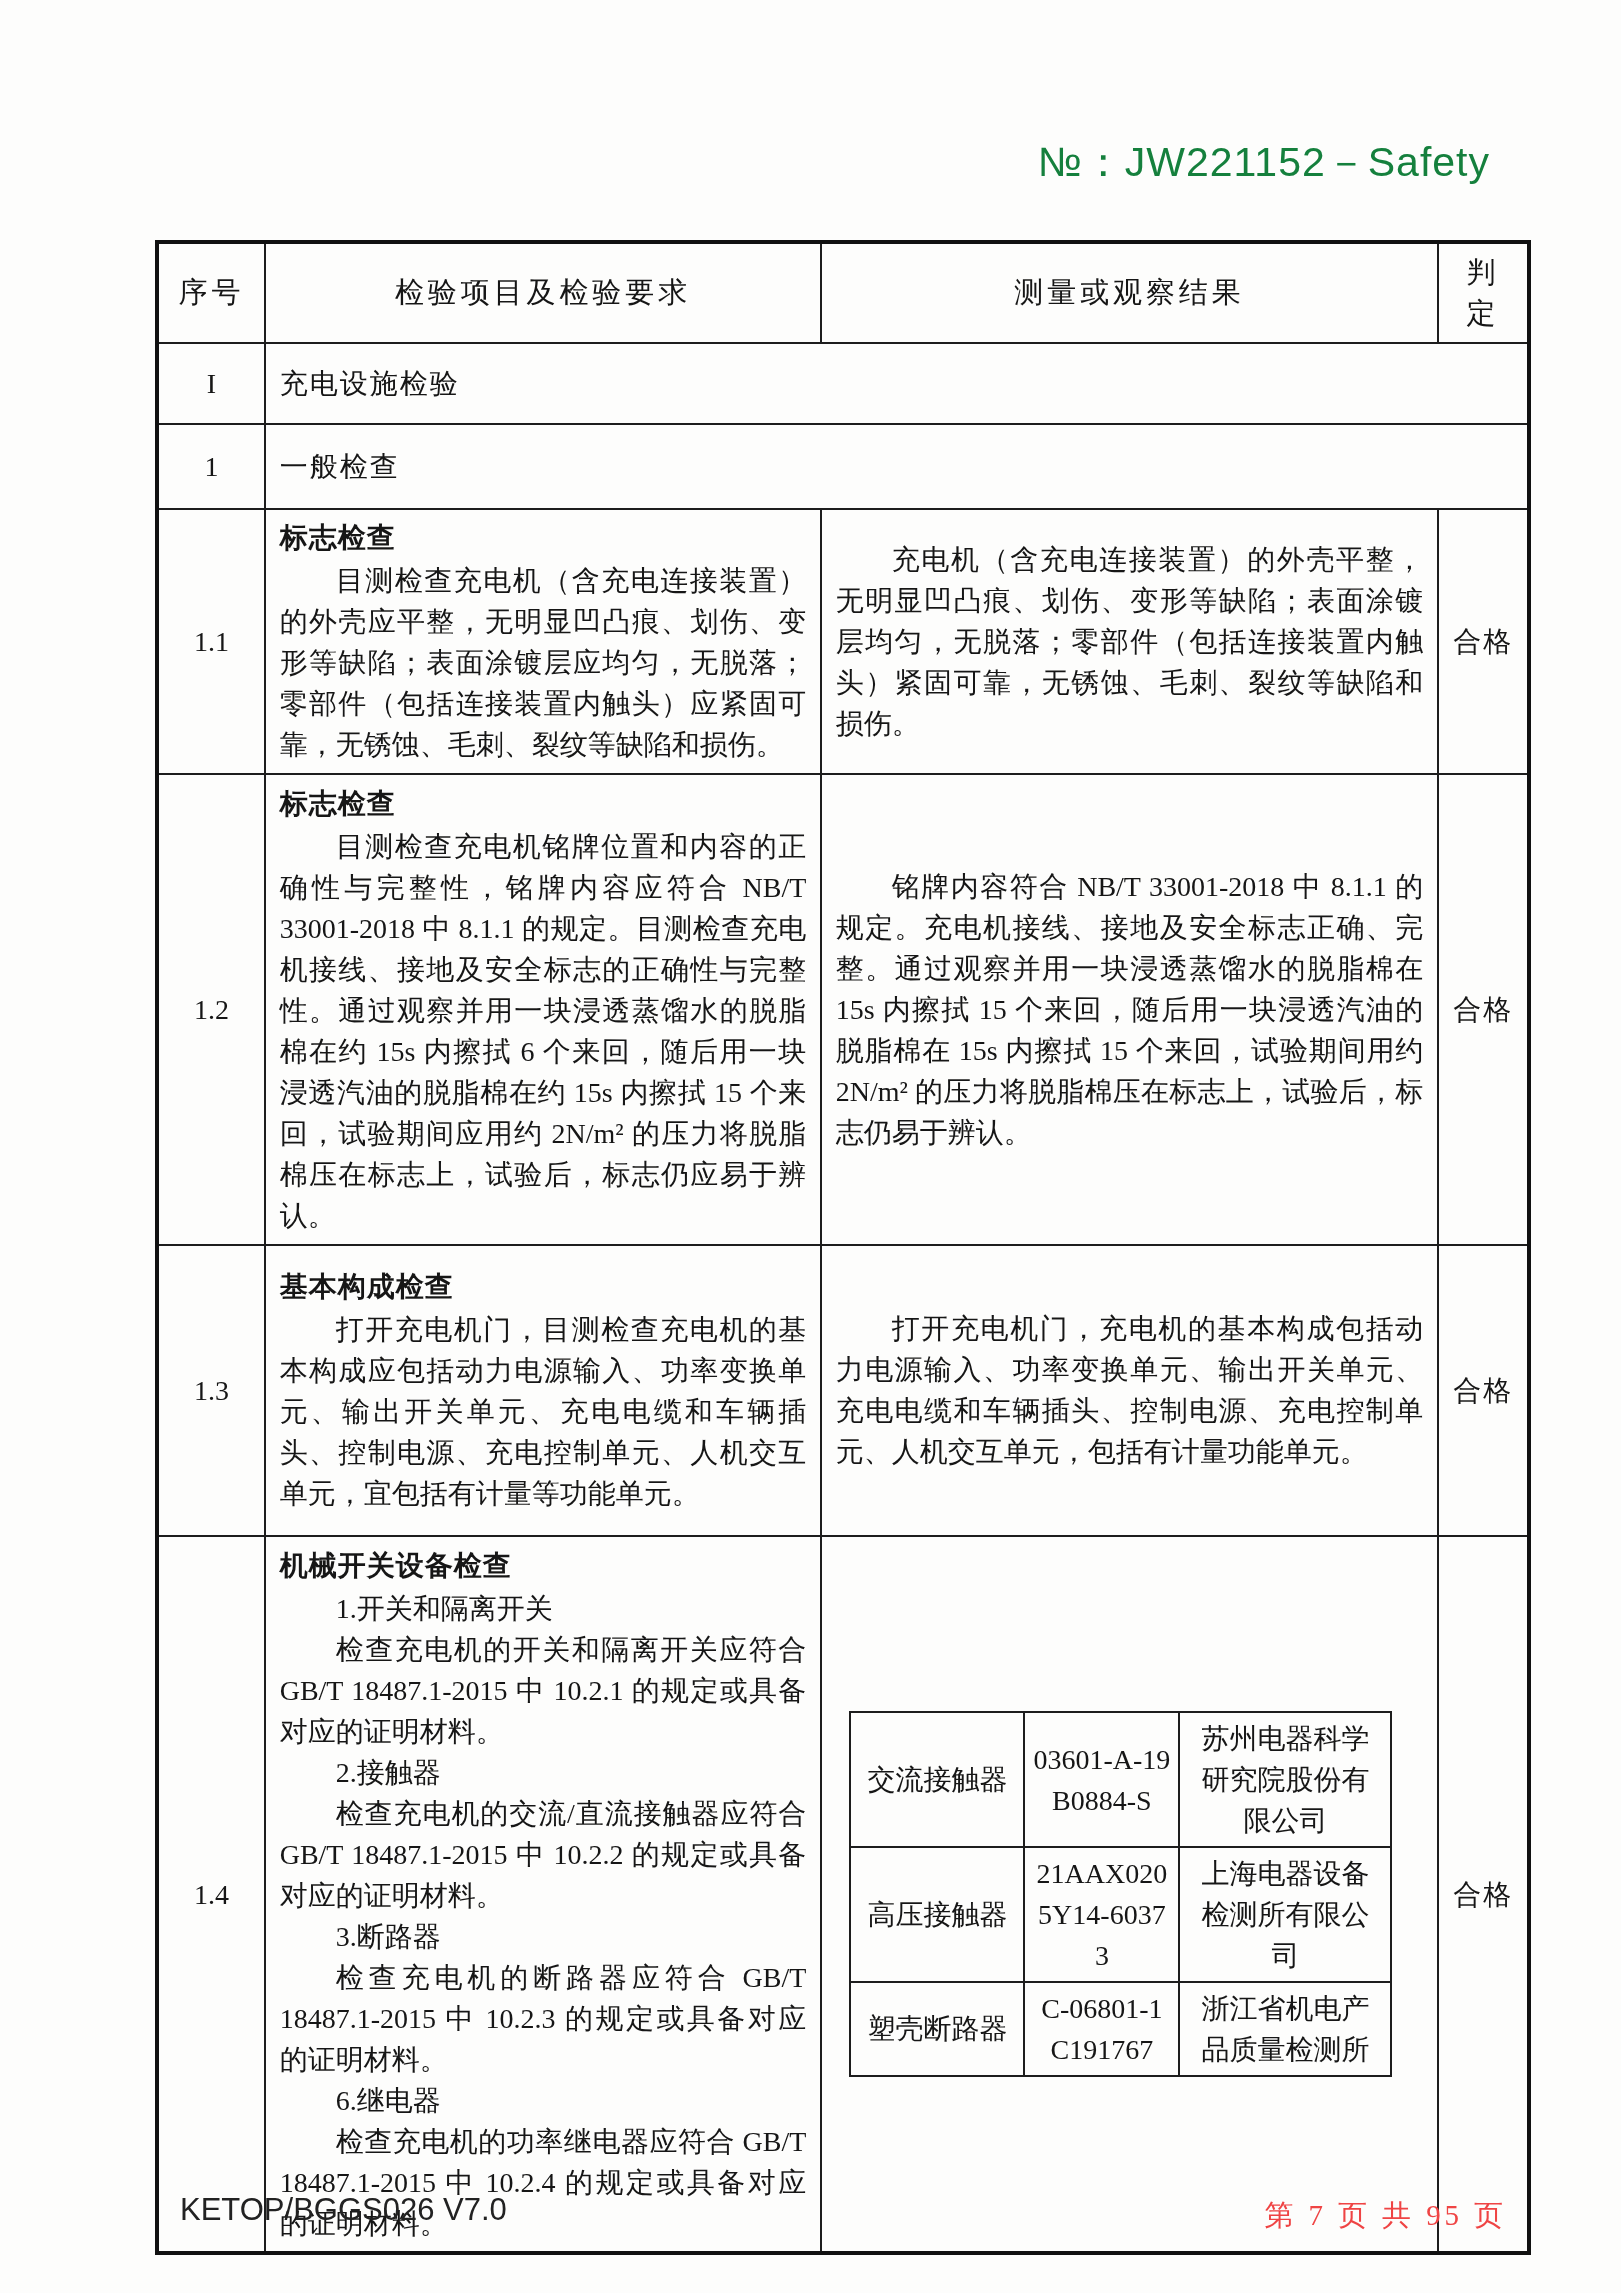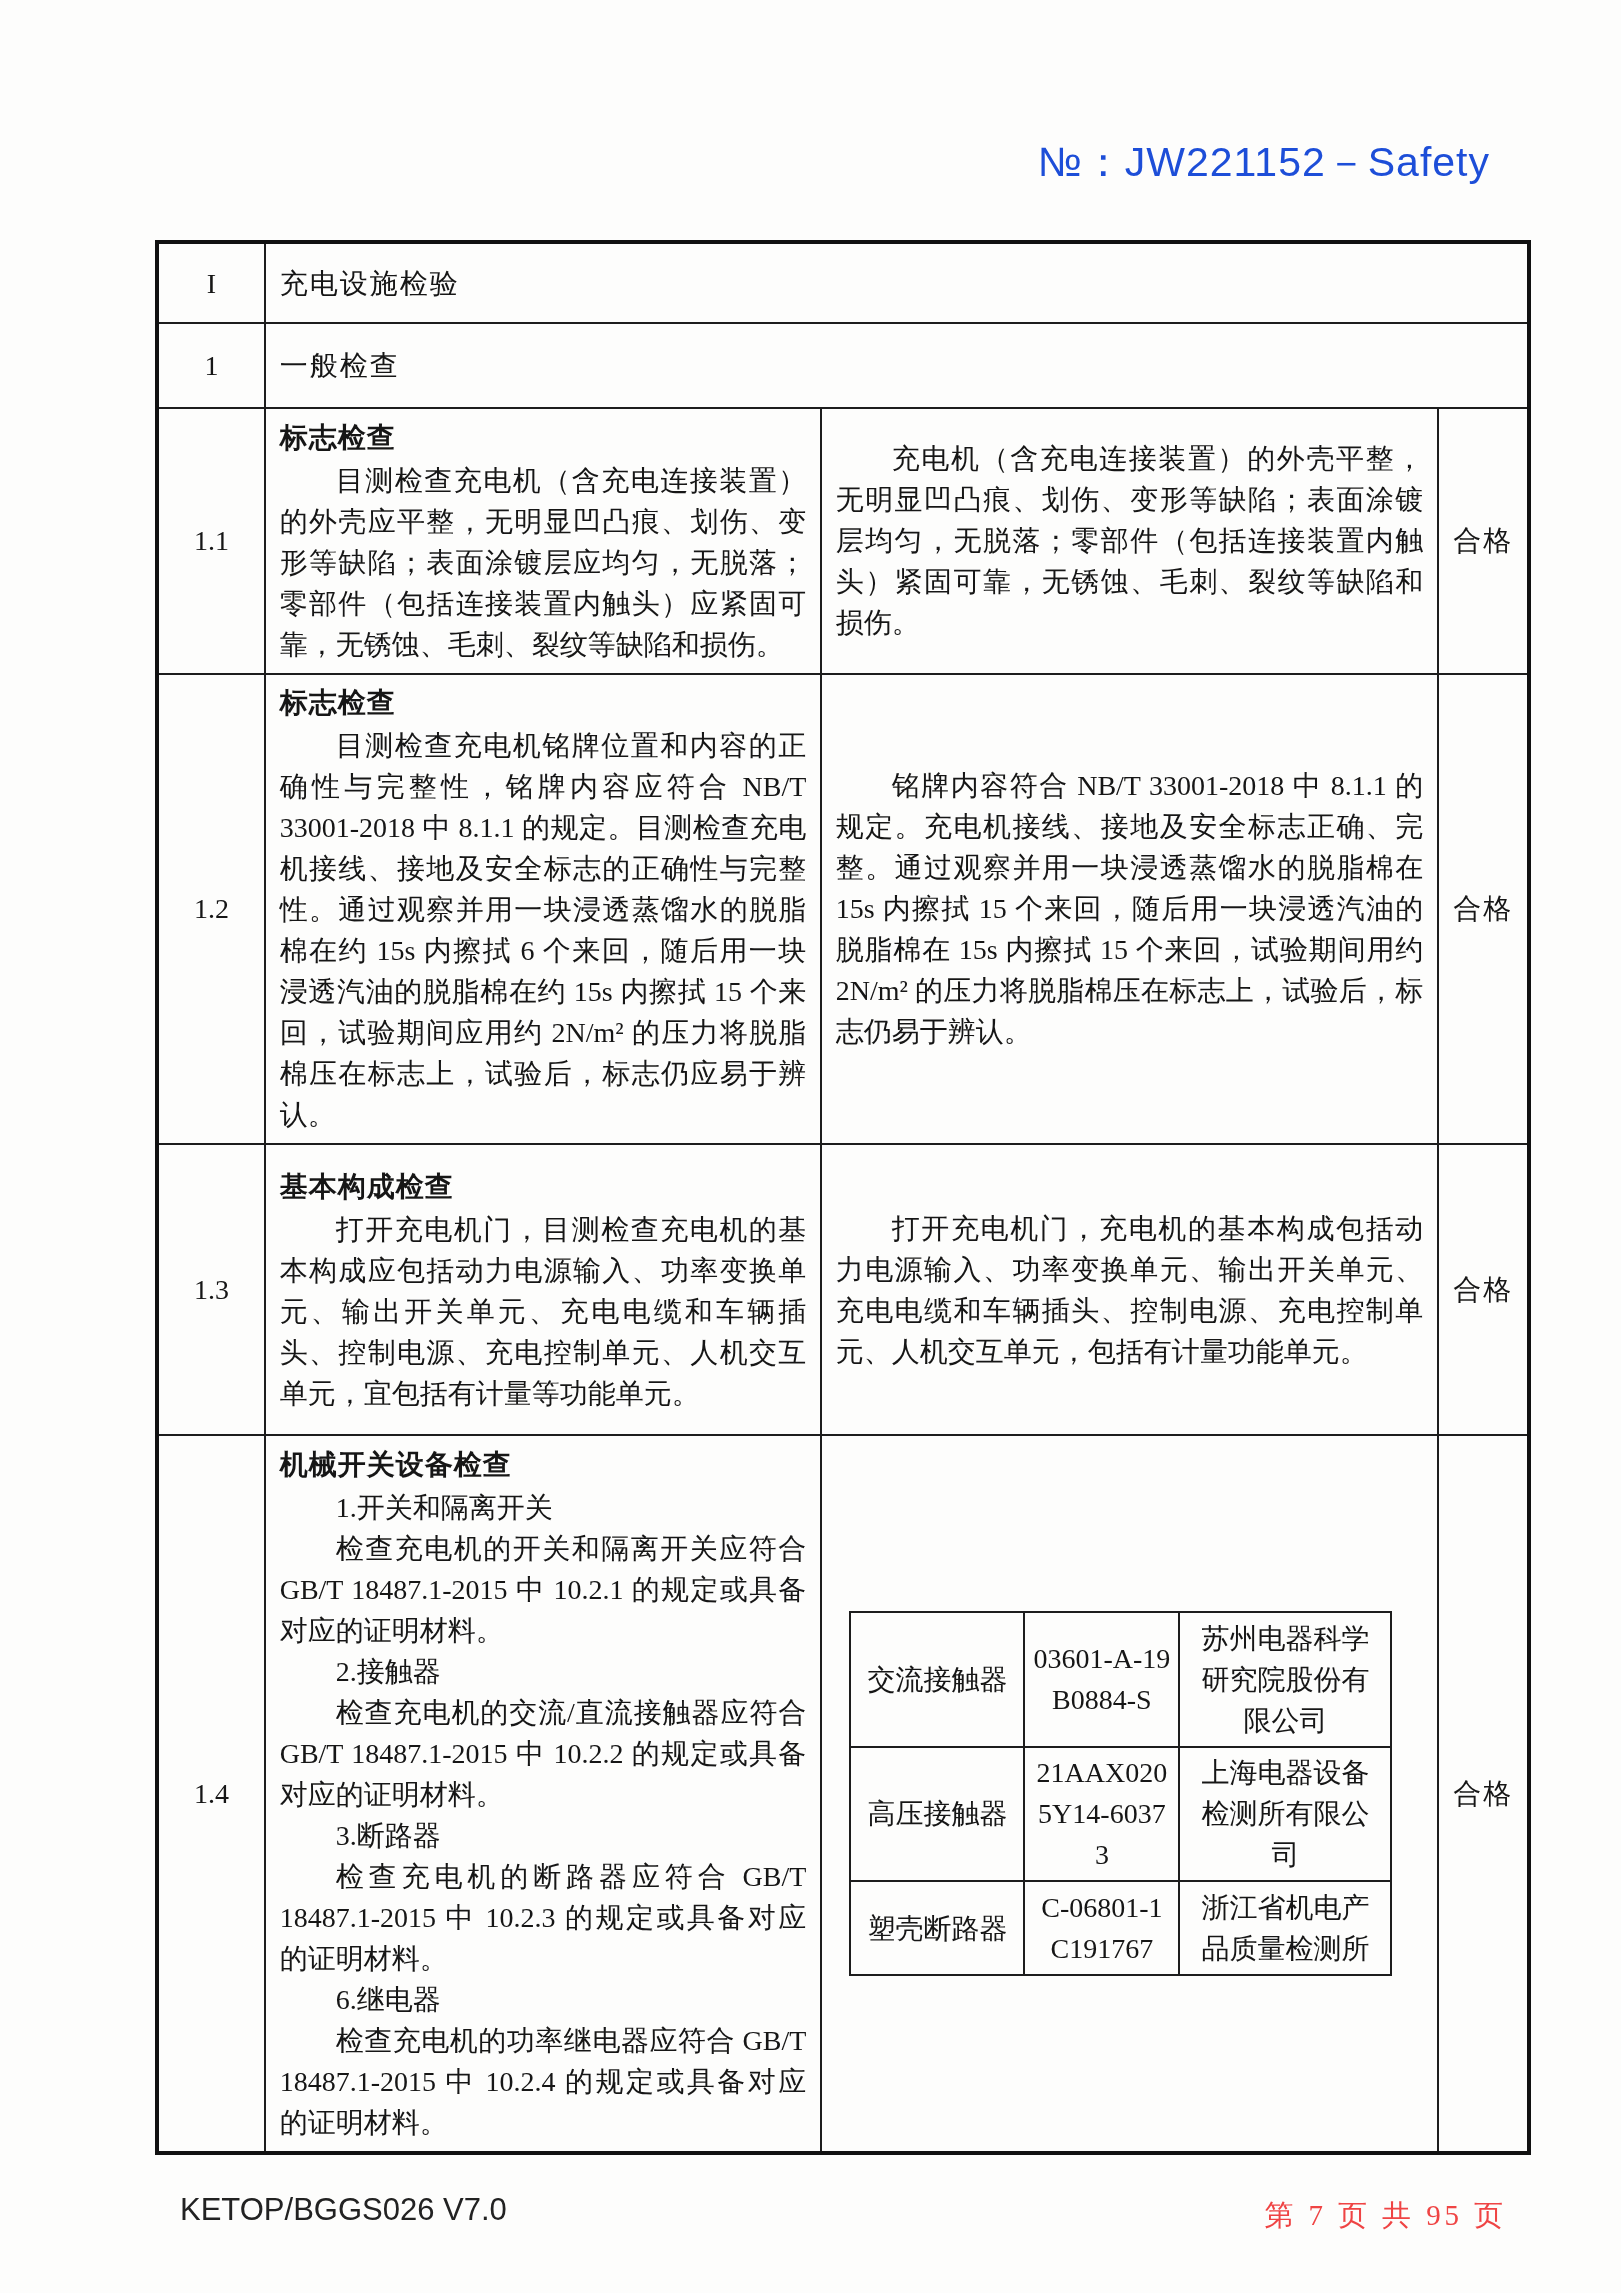--- a/index.html
+++ b/index.html
@@ -11,21 +11,21 @@
     font-family:"Liberation Serif", serif;
     color:#161616;
     overflow:hidden;
   }
   .doc-no {
     position:absolute;
     top:135px; right:131px;
     font-family:"Liberation Sans", sans-serif;
     font-size:41px;
     letter-spacing:1px;
-    color:#1d4ed8;
+    color:#15803d;
   }
   table.report-table {
     position:absolute;
     left:155px; top:240px;
     width:1372px;
     border-collapse:collapse;
     table-layout:fixed;
     font-size:28px;
     line-height:41px;
   }
@@ -89,20 +89,26 @@
   <div class="doc-no">№：JW221152－Safety</div>
 
   <table class="report-table">
     <colgroup>
       <col style="width:108px">
       <col style="width:556px">
       <col style="width:617px">
       <col style="width:91px">
     </colgroup>
     <tbody>
+      <tr class="head-row" style="height:90px">
+        <th>序号</th>
+        <th>检验项目及检验要求</th>
+        <th>测量或观察结果</th>
+        <th>判定</th>
+      </tr>
 
       <tr style="height:81px">
         <td class="c-center">I</td>
         <td class="section-title" colspan="3">充电设施检验</td>
       </tr>
 
       <tr style="height:85px">
         <td class="c-center">1</td>
         <td class="section-title" colspan="3">一般检查</td>
       </tr>

